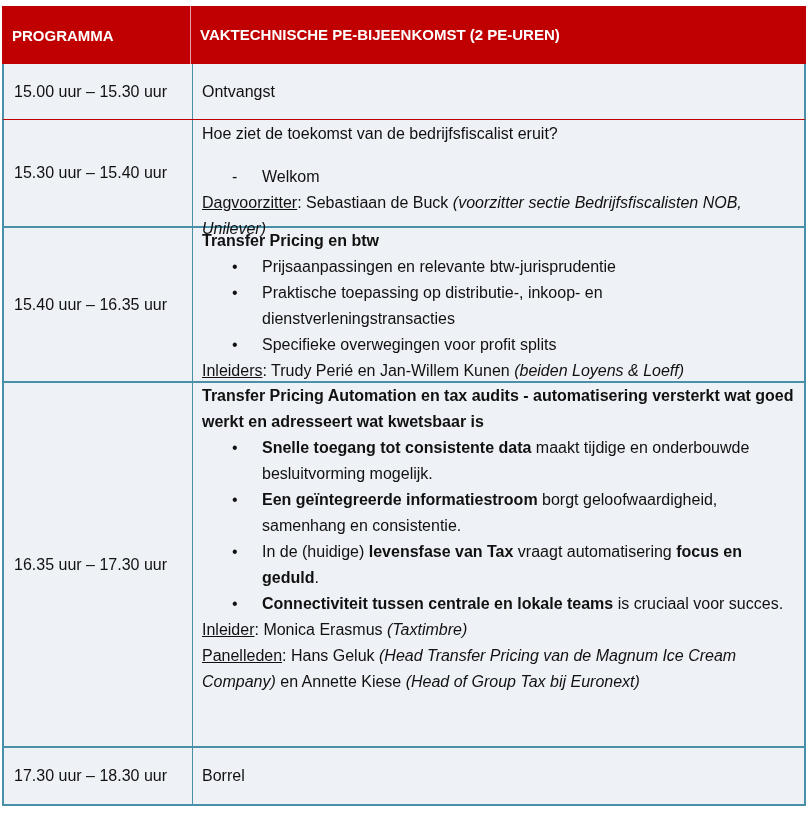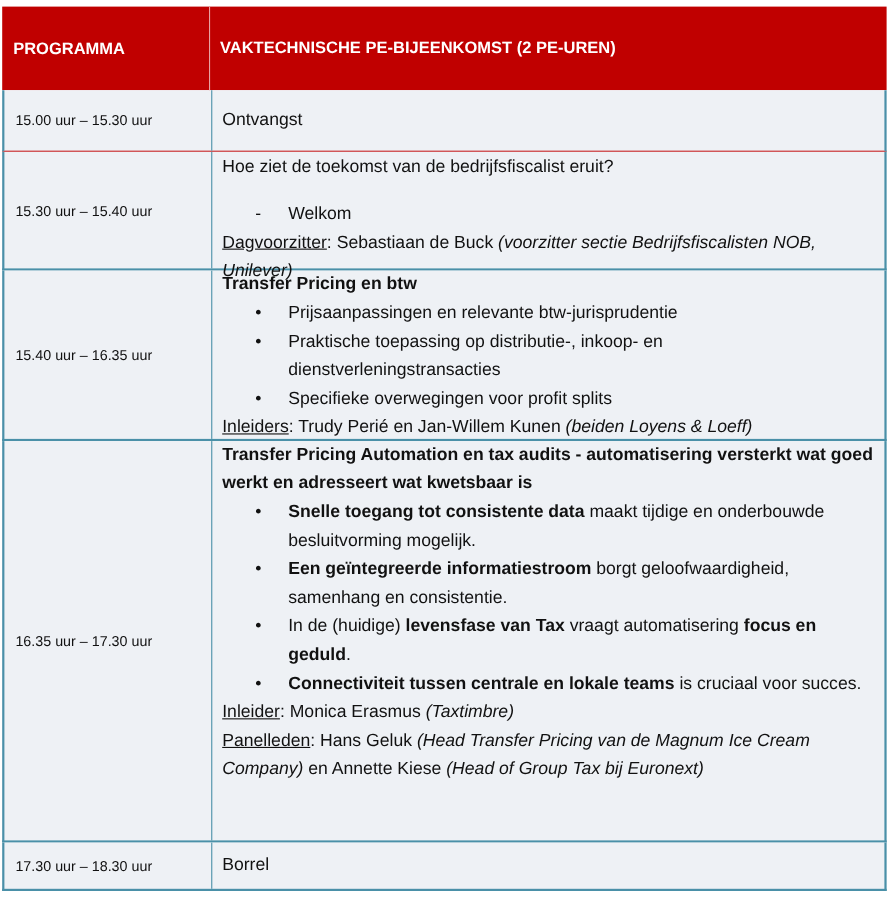--- a/index.html
+++ b/index.html
@@ -1,23 +1,23 @@
 <!DOCTYPE html>
 <html><head>
 <meta charset="utf-8">
 <style>
   html, body { margin: 0; padding: 0; background: #ffffff; }
   body { width: 810px; height: 816px; position: relative; overflow: hidden;
          font-family: "Liberation Sans", sans-serif; color: #111; }
   .tbl { position: absolute; left: 2px; top: 6px; width: 804px; }
   .row { display: flex; box-sizing: border-box; }
   .cell-time { width: 189px; box-sizing: border-box; border-right: 1.5px solid #4a90a8;
-               display: flex; align-items: center; padding-left: 10px; font-size: 13px; }
+               display: flex; align-items: center; padding-left: 10px; font-size: 16px; }
   .cell-main { flex: 1; box-sizing: border-box; padding: 4px 10px 4px 9px; font-size: 16px; line-height: 26px; }
-  .hdr { background: #c00000; color: #fff; font-weight: bold; height: 76px; }
+  .hdr { background: #c00000; color: #fff; font-weight: bold; height: 58px; }
   .hdr .cell-time { border-right: 1.5px solid #e9a0a0; font-size: 15px; }
   .hdr .cell-main { display: flex; align-items: center; font-size: 15px; }
   .body-row { background: #eef1f5; border-left: 2px solid #4a90a8; border-right: 2px solid #4a90a8;
               border-bottom: 2px solid #4a90a8; }
   .body-row.red-bottom { border-bottom: 1.5px solid #c00000; }
   .body-row .cell-main.center { display: flex; align-items: center; }
   .b { font-weight: bold; }
   .u { text-decoration: underline; }
   .i { font-style: italic; margin-top: 32px; }
   ul.bul { margin: 0; padding: 0; list-style: none; }
@@ -79,18 +79,18 @@
       </ul>
       <div>
         <span class="u">Inleider</span><span>: </span><span>Monica Erasmus </span><span class="i">(Taxtimbre)</span>
       </div>
       <div>
         <span class="u">Panelleden</span><span>: </span><span>Hans Geluk </span><span class="i">(Head Transfer Pricing van de Magnum Ice Cream Company)</span><span> en Annette Kiese </span><span class="i">(Head of Group Tax bij Euronext)</span>
       </div>
     </div>
   </div>
 
-  <div class="row body-row" style="height:44px">
+  <div class="row body-row" style="height:58px">
     <div class="cell-time">17.30 uur – 18.30 uur</div>
     <div class="cell-main center">Borrel</div>
   </div>
 
 </div>
 
 </body></html>

